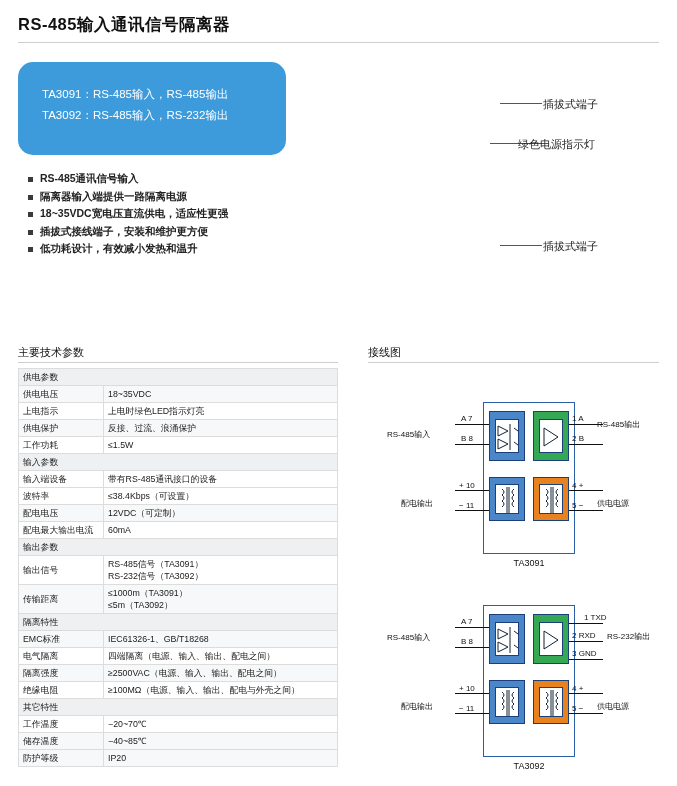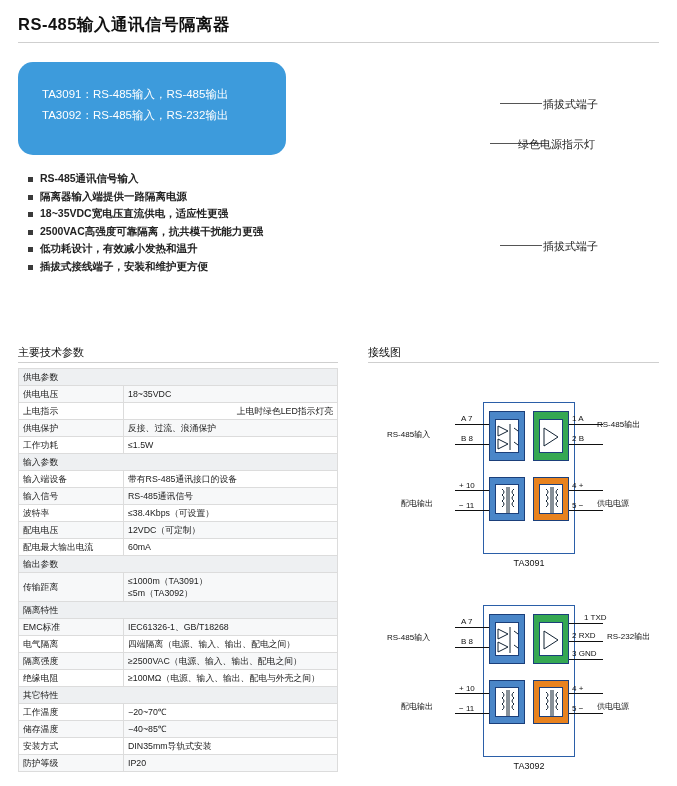--- a/index.html
+++ b/index.html
@@ -58,21 +58,21 @@
 
   
   .spec-table {
     position: absolute; left: 18px; top: 368px; width: 320px;
     border-collapse: collapse; font-size: 8.8px;
   }
   .spec-table td {
     border: 1px solid #dcdcdc; padding: 2px 4px; height: 15px; vertical-align: middle;
     color: #1a1a1a; line-height: 12px;
   }
-  .spec-table td.k { width: 105px; }
+  .spec-table td.k { width: 85px; }
   .spec-table tr.group td { background: #eef0f2; font-weight: normal; }
   .spec-table tr.alt td { background: #f7f8f9; }
 
   
   .wire-box { position: absolute; border: 1px solid #2b5fa8; }
   .wire-label { position: absolute; font-size: 8px; color: #111; }
   .wire-line { position: absolute; background: #111; height: 1px; }
   .mod-title { position: absolute; font-size: 9px; color: #111; text-align: center; }
 
   .blk { position: absolute; border: 1px solid #1b3f7a; }
@@ -102,29 +102,25 @@
     <div class="feature-row">
       <span class="bullet"></span>
       <span class="feature-text">隔离器输入端提供一路隔离电源</span>
     </div>
     <div class="feature-row">
       <span class="bullet"></span>
       <span class="feature-text">18~35VDC宽电压直流供电，适应性更强</span>
     </div>
     <div class="feature-row">
       <span class="bullet"></span>
-      <span class="feature-text">2500VAC高强度可靠隔离，抗共模干扰能力更强</span>
+      <span class="feature-text">插拔式接线端子，安装和维护更方便</span>
     </div>
     <div class="feature-row">
       <span class="bullet"></span>
       <span class="feature-text">低功耗设计，有效减小发热和温升</span>
-    </div>
-    <div class="feature-row">
-      <span class="bullet"></span>
-      <span class="feature-text">插拔式接线端子，安装和维护更方便</span>
     </div>
   </div>
 
   <div class="photo-area">
 
     <div class="lead-line" style="left:110px; top:48px; width:42px;"></div>
     <div class="callout-label" style="left:153px; top:42px;">插拔式端子</div>
 
     <div class="lead-line" style="left:100px; top:88px; width:52px;"></div>
     <div class="callout-label" style="left:128px; top:82px;">绿色电源指示灯</div>
@@ -143,55 +139,56 @@
     <tbody id="spec-body">
         <tr class="group">
           <td colspan="2">供电参数</td>
         </tr>
         <tr class="alt">
           <td class="k">供电电压</td>
           <td class="v" style="white-space: pre-line;">18~35VDC</td>
         </tr>
         <tr>
           <td class="k">上电指示</td>
-          <td class="v" style="white-space: pre-line; text-align: right;">上电时绿色LED指示灯亮</td>
+          <td class="v" style="white-space: pre-line;">上电时绿色LED指示灯亮</td>
         </tr>
         <tr class="alt">
           <td class="k">供电保护</td>
           <td class="v" style="white-space: pre-line;">反接、过流、浪涌保护</td>
         </tr>
         <tr>
           <td class="k">工作功耗</td>
           <td class="v" style="white-space: pre-line;">≤1.5W</td>
         </tr>
         <tr class="group">
           <td colspan="2">输入参数</td>
         </tr>
         <tr>
           <td class="k">输入端设备</td>
           <td class="v" style="white-space: pre-line;">带有RS-485通讯接口的设备</td>
         </tr>
-        <tr class="alt">
-          <td class="k">输入信号</td>
-          <td class="v" style="white-space: pre-line;">RS-485通讯信号</td>
-        </tr>
         <tr>
           <td class="k">波特率</td>
           <td class="v" style="white-space: pre-line;">≤38.4Kbps（可设置）</td>
         </tr>
         <tr class="alt">
           <td class="k">配电电压</td>
           <td class="v" style="white-space: pre-line;">12VDC（可定制）</td>
         </tr>
         <tr>
           <td class="k">配电最大输出电流</td>
           <td class="v" style="white-space: pre-line; margin-top: 24px;">60mA</td>
         </tr>
         <tr class="group">
           <td colspan="2">输出参数</td>
+        </tr>
+        <tr>
+          <td class="k">输出信号</td>
+          <td class="v" style="white-space: pre-line;">RS-485信号（TA3091）
+RS-232信号（TA3092）</td>
         </tr>
         <tr class="alt">
           <td class="k">传输距离</td>
           <td class="v" style="white-space: pre-line;">≤1000m（TA3091）
 ≤5m（TA3092）</td>
         </tr>
         <tr class="group">
           <td colspan="2">隔离特性</td>
         </tr>
         <tr class="alt">
@@ -213,24 +210,20 @@
         <tr class="group">
           <td colspan="2">其它特性</td>
         </tr>
         <tr>
           <td class="k">工作温度</td>
           <td class="v" style="white-space: pre-line; margin-left: 12px;">−20~70℃</td>
         </tr>
         <tr class="alt">
           <td class="k">储存温度</td>
           <td class="v" style="white-space: pre-line;">−40~85℃</td>
-        </tr>
-        <tr>
-          <td class="k">安装方式</td>
-          <td class="v" style="white-space: pre-line;">DIN35mm导轨式安装</td>
         </tr>
         <tr class="alt">
           <td class="k">防护等级</td>
           <td class="v" style="white-space: pre-line;">IP20</td>
         </tr>
       </tbody>
   </table>
 
   <div>
     <div class="wire-box" style="left:483px; top:402px; width:92px; height:152px;"></div>

